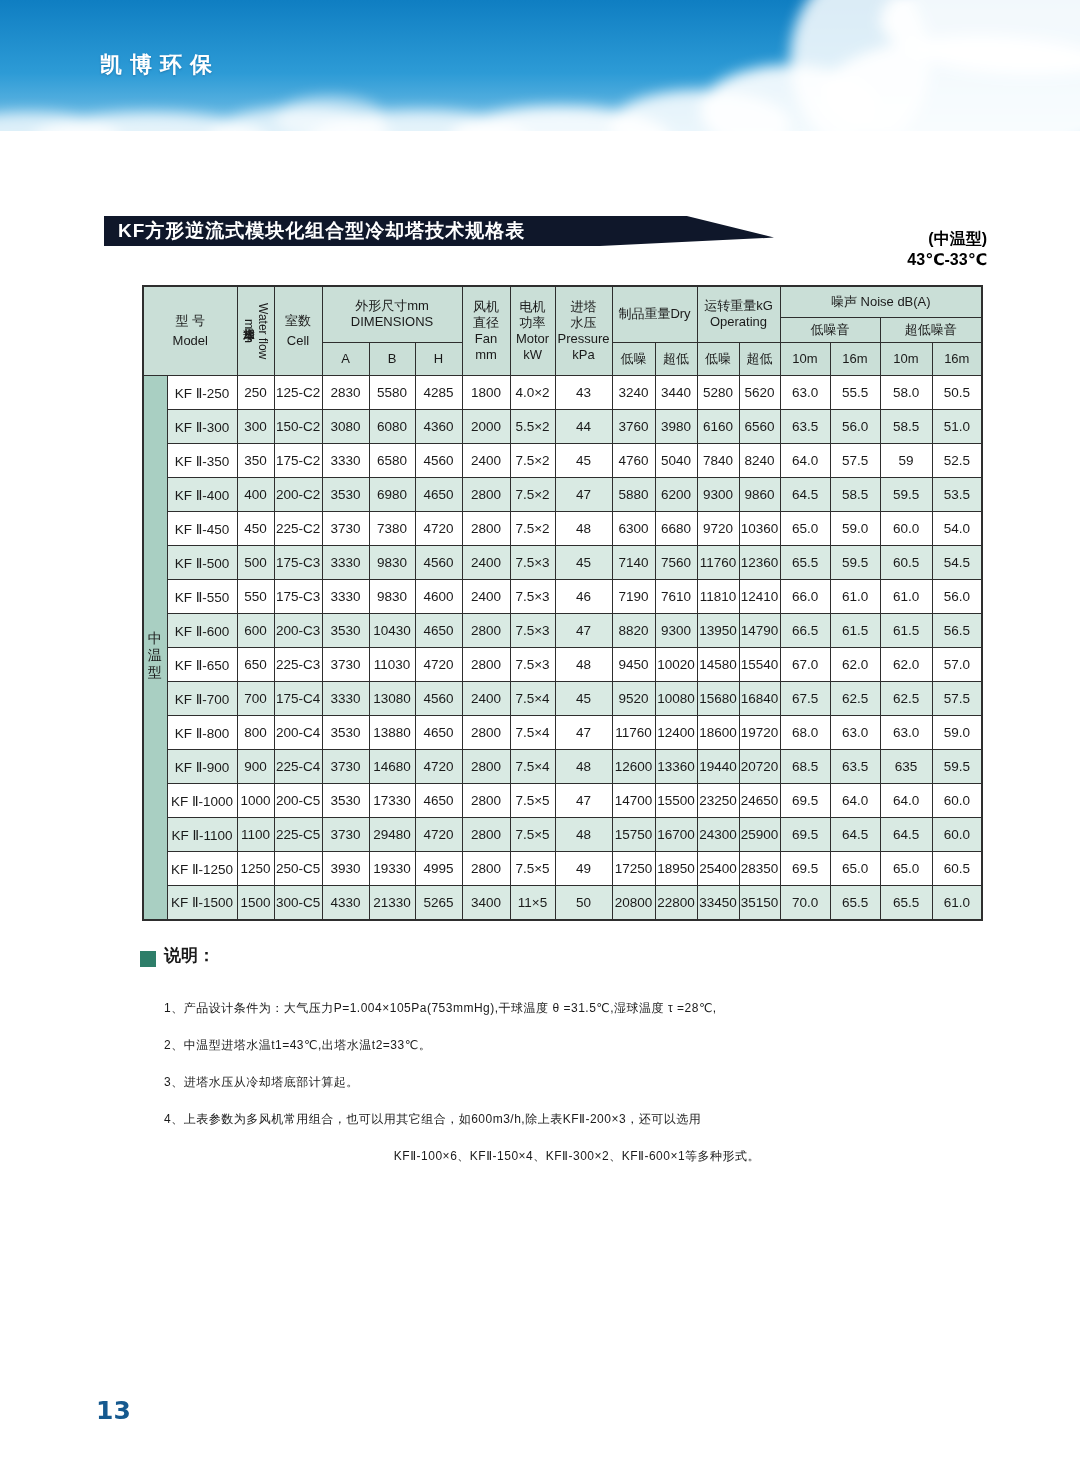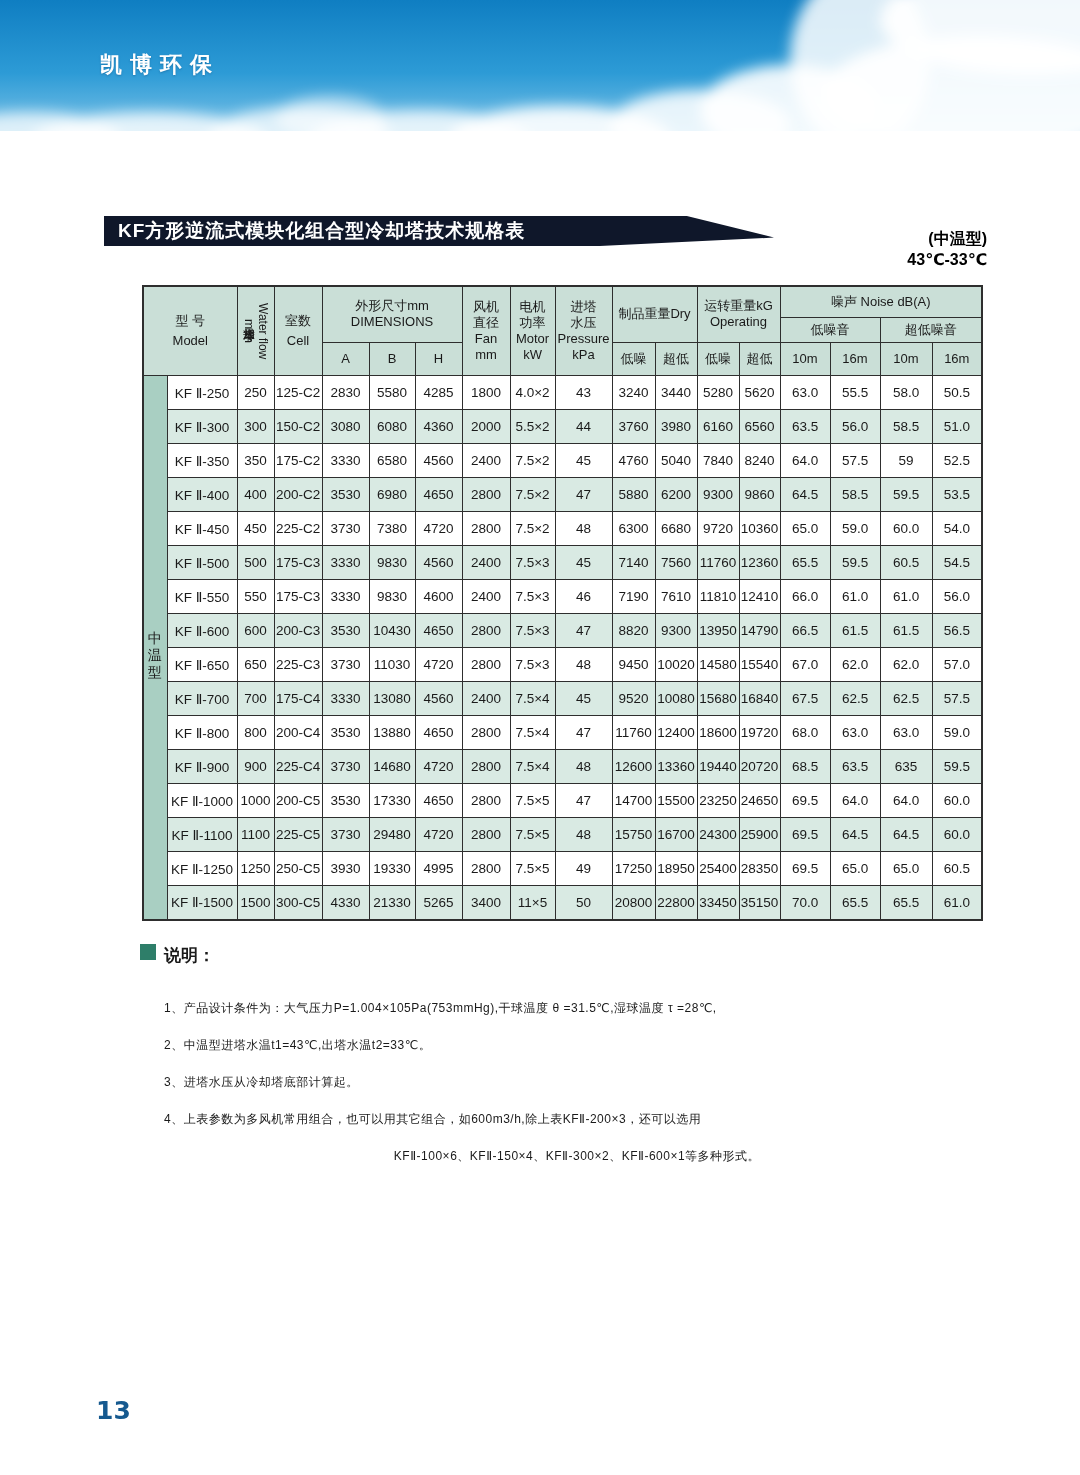--- a/index.html
+++ b/index.html
@@ -52,21 +52,21 @@
     writing-mode:vertical-rl; text-orientation:upright;
     letter-spacing:17px; font-size:14px; display:inline-block;
   }
   .wf { display:flex; justify-content:center; align-items:center; gap:1px; height:100%; }
   .wf span {
     writing-mode:vertical-rl; text-orientation:mixed;
     font-size:12px; line-height:13px; letter-spacing:0; white-space:nowrap;
   }
   
   .notes { position:absolute; top:944px; left:140px; width:820px; }
-  .notes-head { display:flex; align-items:flex-start; gap:8px; margin-bottom:30px; }
+  .notes-head { display:flex; align-items:flex-end; gap:8px; margin-bottom:30px; }
   .bullet { width:16px; height:16px; background:#2e7e69; display:inline-block; }
   .notes-head-label { font-size:17px; font-weight:bold; }
   .note-line { font-size:12px; line-height:22px; margin:0 0 15px 24px; letter-spacing:.5px; }
   .note-line.indent { margin-left:54px;text-align:center; }
   
   .page-num {
     position:absolute; top:1396px; left:96px;
     color:#15598f; font-size:25px; font-weight:bold; font-family:"DejaVu Sans",sans-serif;
   }
 </style>

